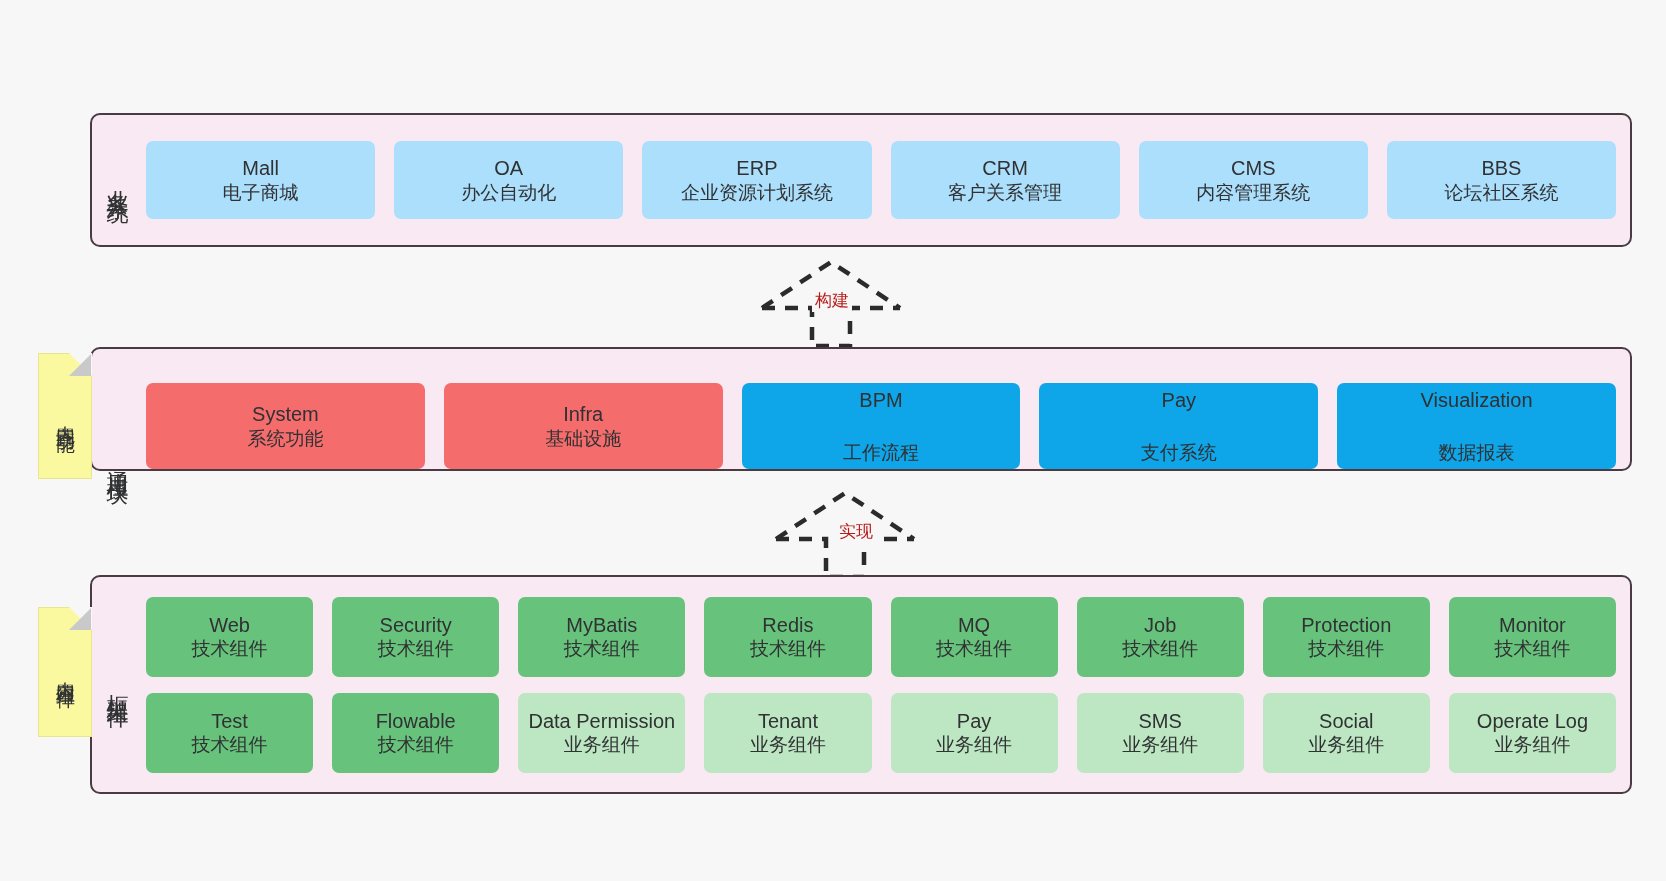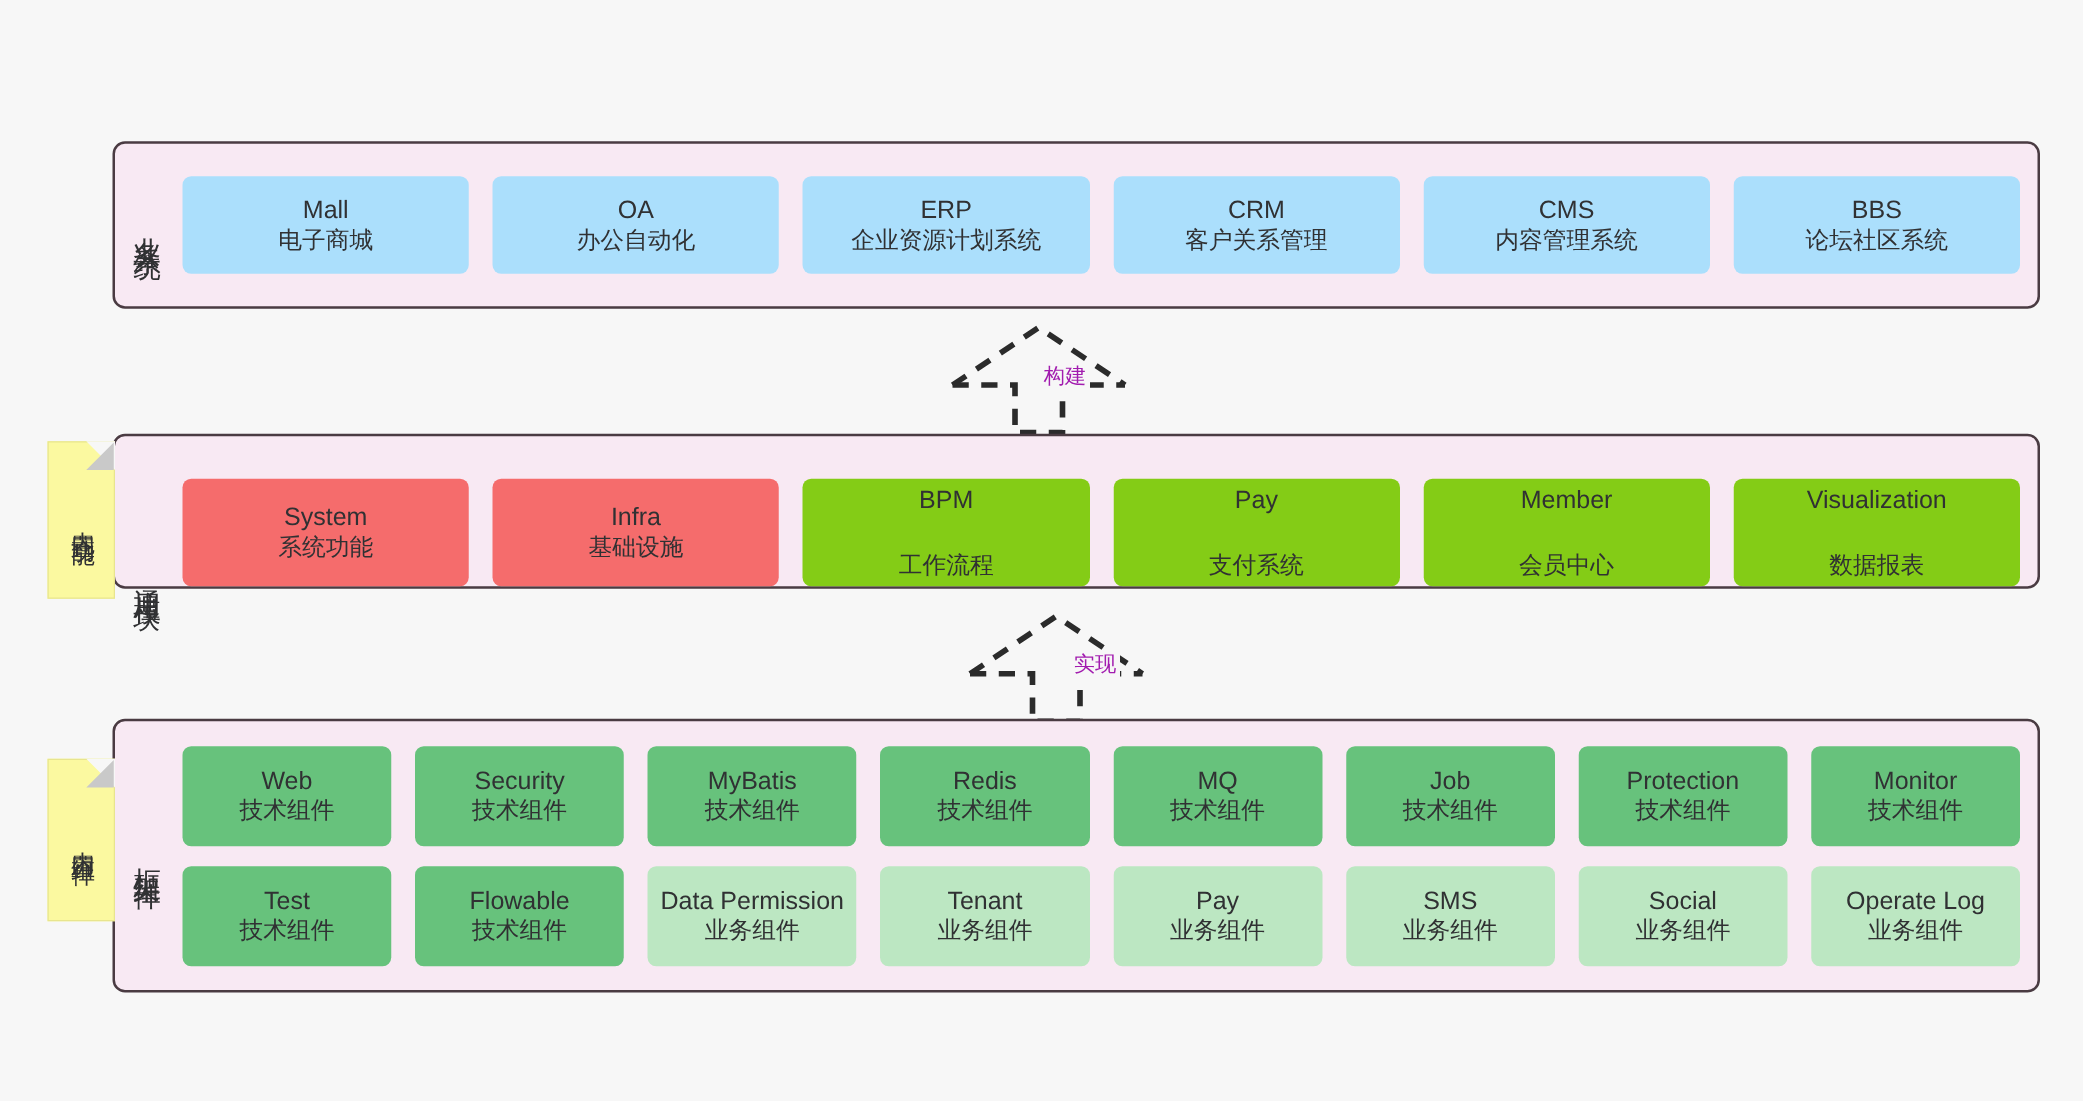--- a/index.html
+++ b/index.html
@@ -68,21 +68,21 @@
     line-height: 1.22;
     padding: 4px 6px;
     user-select: none;
   }
   .node .en { font-size: 20px; }
   .node .cn { font-size: 19px; }
   .node .en.wrap2 { font-size: 20px; }
 
   .blue   { background: #abdffc; height: 78px; }
   .red    { background: #f56c6c; height: 86px; }
-  .pink   { background: #84cc16; height: 86px; gap: 28px; }
+  .pink   { background: #0ea5e9; height: 86px; gap: 28px; }
   .green  { background: #67c27c; height: 80px; }
   .lgreen { background: #bce7c2; height: 80px; }
 
   
   #layer-business { left: 90px;  top: 113px; width: 1542px; height: 134px; }
   #layer-common   { left: 90px;  top: 347px; width: 1542px; height: 124px; align-items: flex-end; }
   #layer-frame    { left: 90px;  top: 575px; width: 1542px; height: 219px; }
 
   #layer-business .layer-body { padding-left: 2px; }
   #layer-common .layer-body   { padding-left: 2px; }
@@ -122,26 +122,25 @@
     border-top: 23px solid #f7f7f7;
   }
   #note-func { left: 38px;  top: 353px; height: 126px; }
   #note-comp { left: 38px;  top: 607px; height: 130px; }
 
   
   .arrow { position: absolute; }
   .arrow-label {
     position: absolute;
     font-size: 17px;
-    color: #a21caf;
+    color: #b91c1c;
     background: #f7f7f7;
     padding: 0 3px;
     user-select: none;
     white-space: nowrap;
-    margin-left: 20px;
   }
   #arrow-build { left: 756px; top: 256px; width: 150px; height: 92px; }
   #arrow-build .arrow-label { left: 56px; top: 33px; }
   #arrow-impl  { left: 770px; top: 487px; width: 150px; height: 88px; }
   #arrow-impl  .arrow-label { left: 66px; top: 33px; }
 </style>
 </head>
 <body>
 
 <div id="stage">
@@ -200,24 +199,20 @@
         </div>
         <div class="node pink">
           <span class="en">BPM</span>
           <span class="cn">工作流程</span>
         </div>
         <div class="node pink">
           <span class="en">Pay</span>
           <span class="cn">支付系统</span>
         </div>
         <div class="node pink">
-          <span class="en">Member</span>
-          <span class="cn">会员中心</span>
-        </div>
-        <div class="node pink">
           <span class="en">Visualization</span>
           <span class="cn">数据报表</span>
         </div>
       </div>
     </div>
   </div>
 
   <div class="arrow" id="arrow-impl">
     <svg width="150" height="92" viewBox="0 0 150 92" fill="none">
       <path d="M6 52 L75 6 L144 52" stroke="#2b2b2b" stroke-width="4.5" stroke-dasharray="13 10" fill="none" stroke-linecap="butt"></path>

